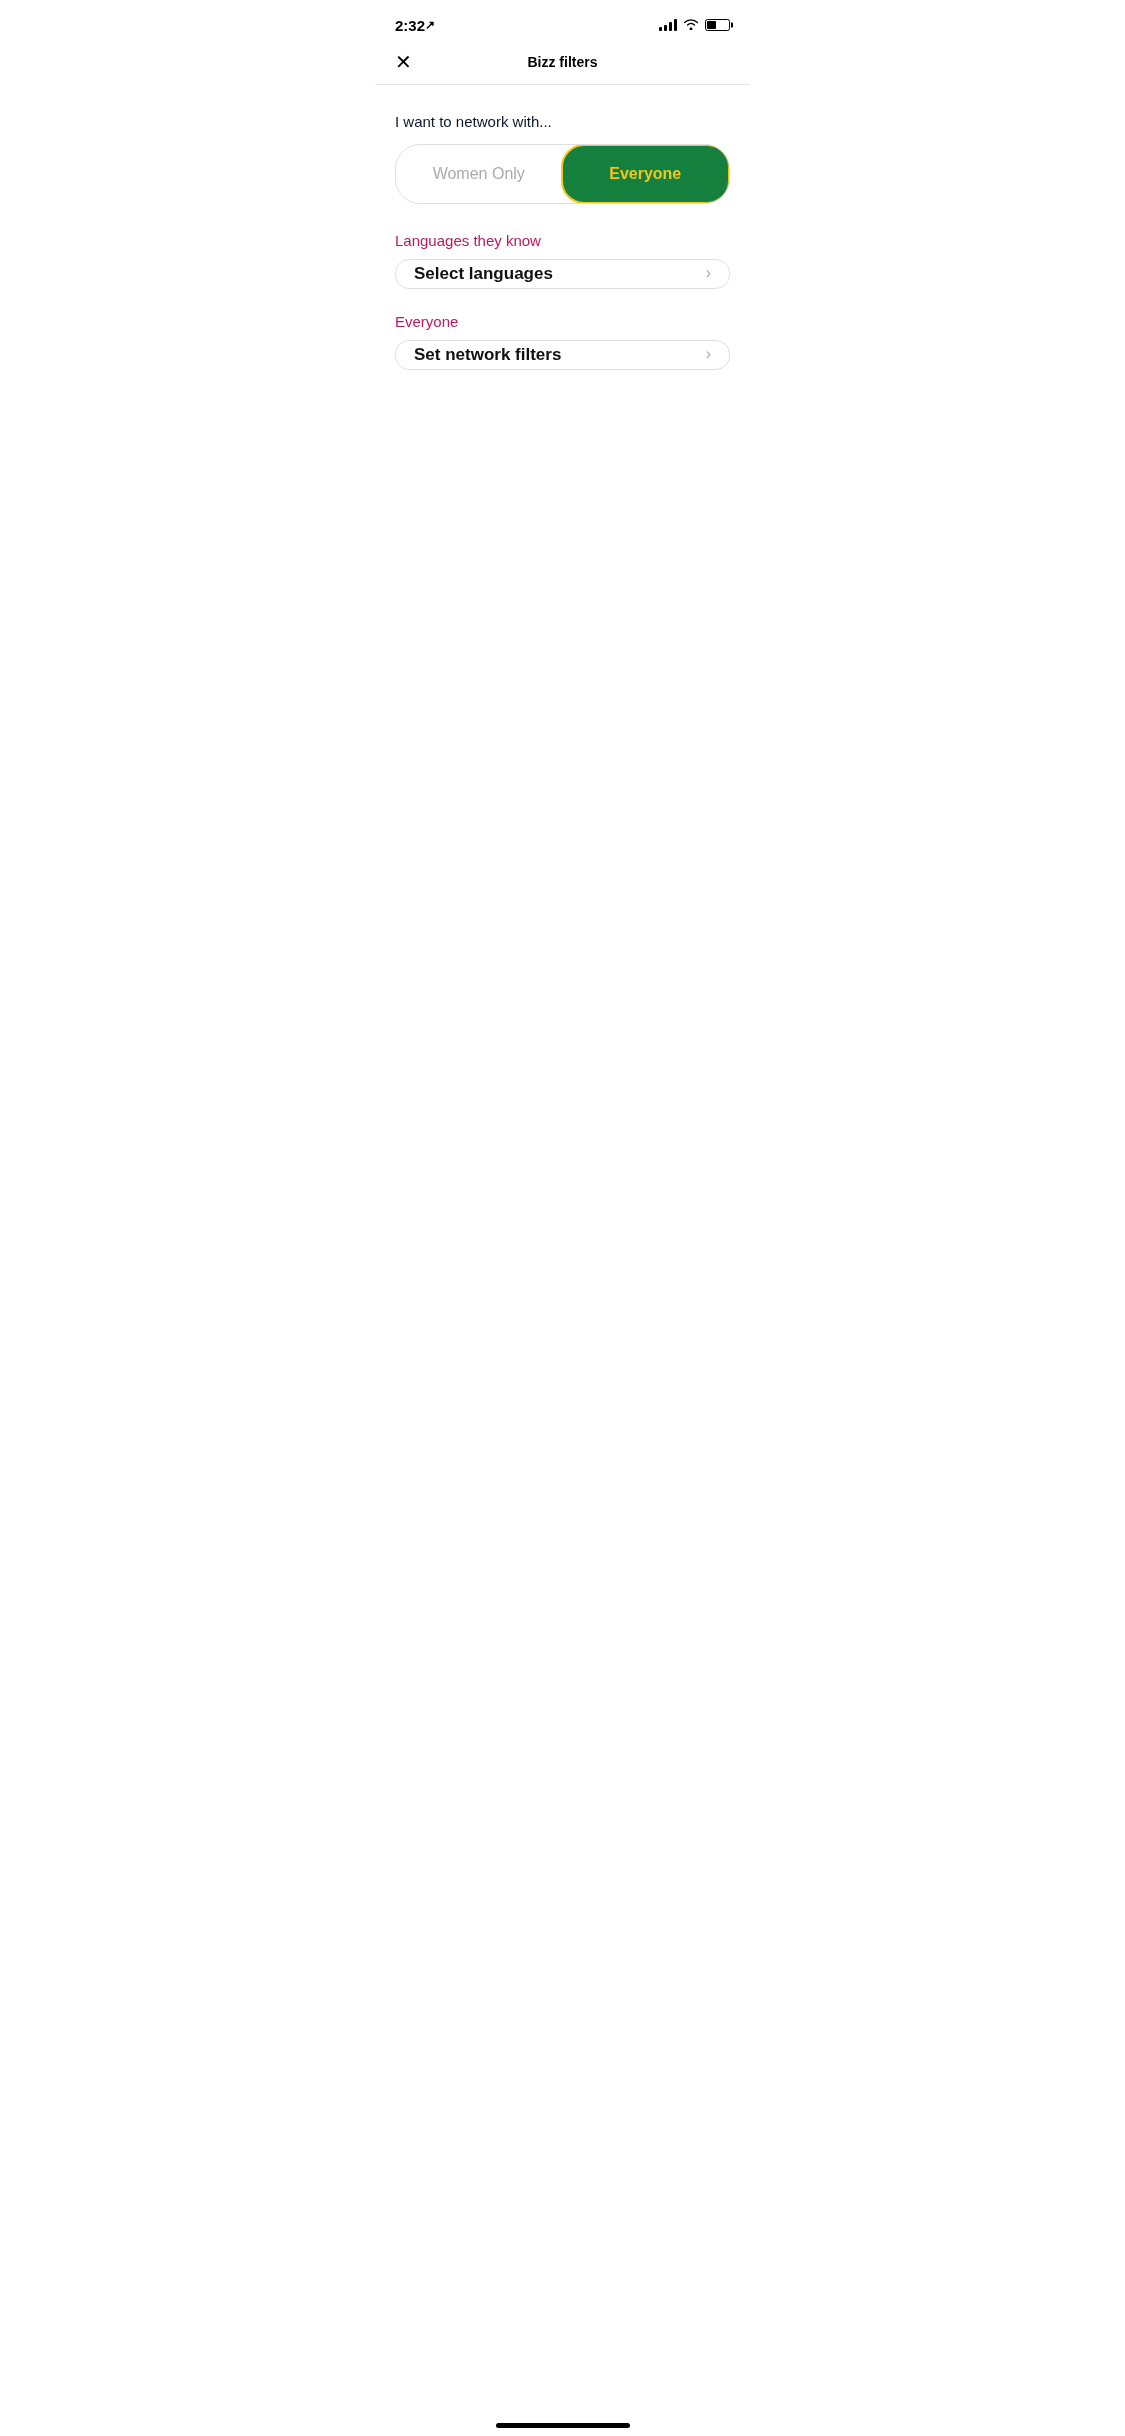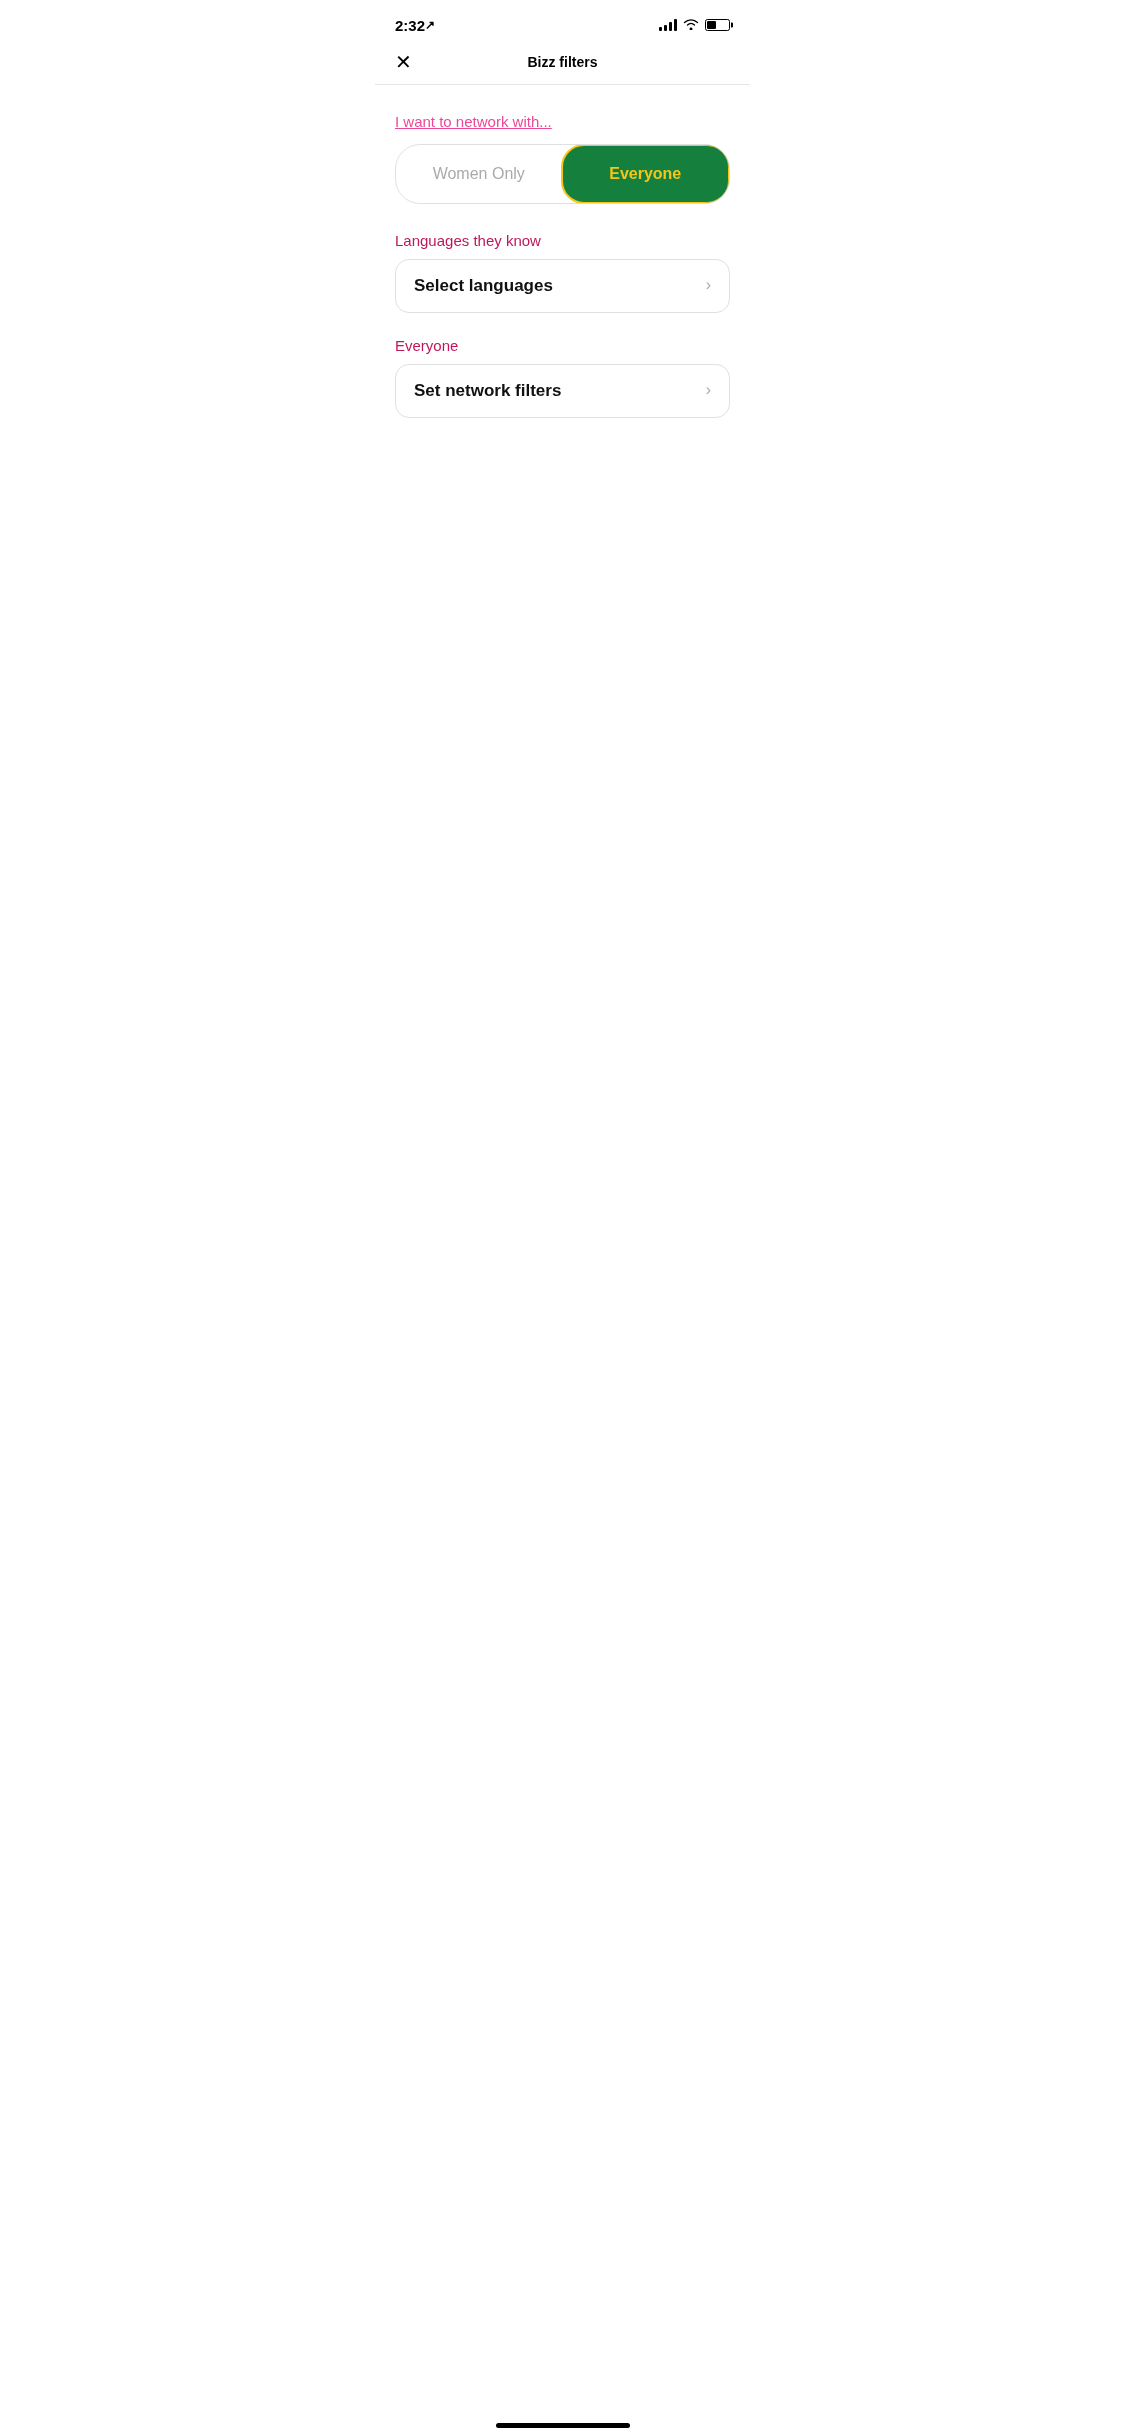--- a/index.html
+++ b/index.html
@@ -126,23 +126,22 @@
     }
 
     
     .content {
       padding: 28px 20px 0;
     }
 
     
     .section-label {
       font-size: 15px;
-      color: #ec4899;
+      color: #0f172a;
       margin-bottom: 14px;
-      text-decoration: underline;
     }
 
     
     .toggle-container {
       display: flex;
       width: 100%;
       height: 60px;
       border-radius: 25px;
       border: 1.5px solid #e0e0e0;
       overflow: hidden;
@@ -186,21 +185,21 @@
     .section-title {
       font-size: 15px;
       color: #be185d;
       margin-bottom: 10px;
     }
 
     .list-item {
       display: flex;
       align-items: flex-start;
       justify-content: space-between;
-      padding: 16px 18px;
+      padding: 4px 18px;
       border: 1.5px solid #e0e0e0;
       border-radius: 14px;
       cursor: pointer;
       background: #ffffff;
     }
 
     .list-item-text {
       font-size: 17px;
       font-weight: 600;
       color: #111;

